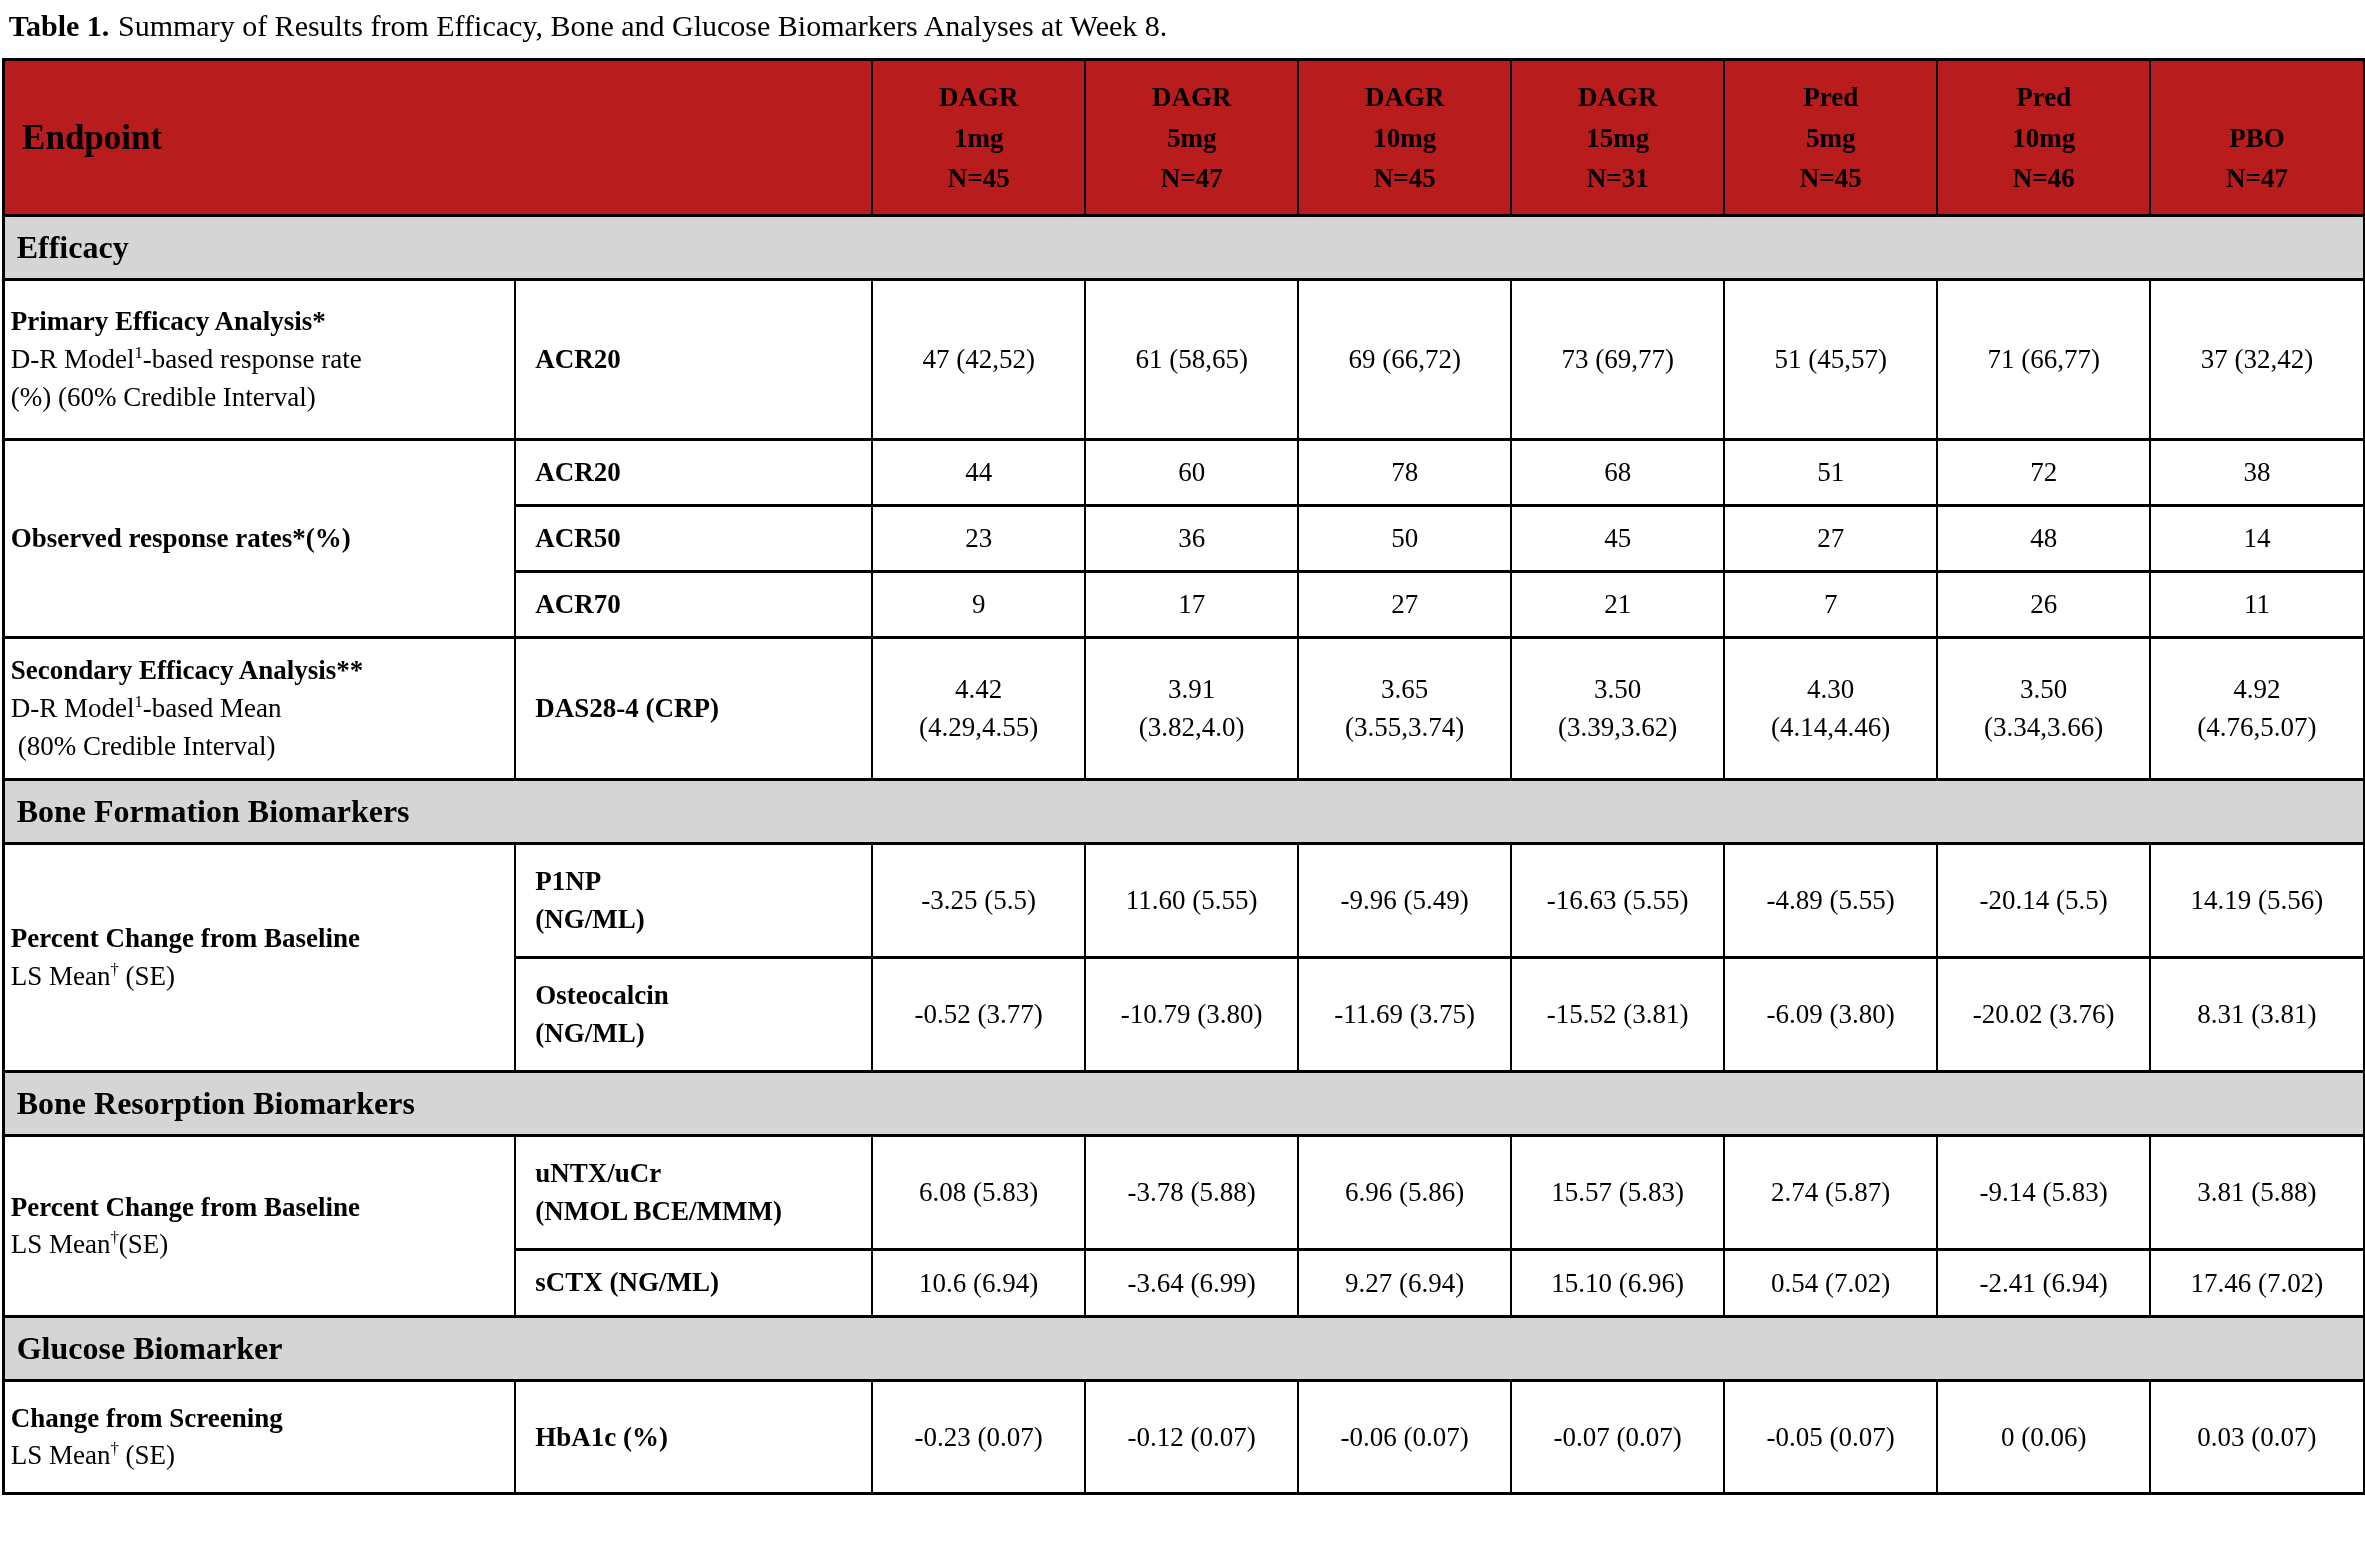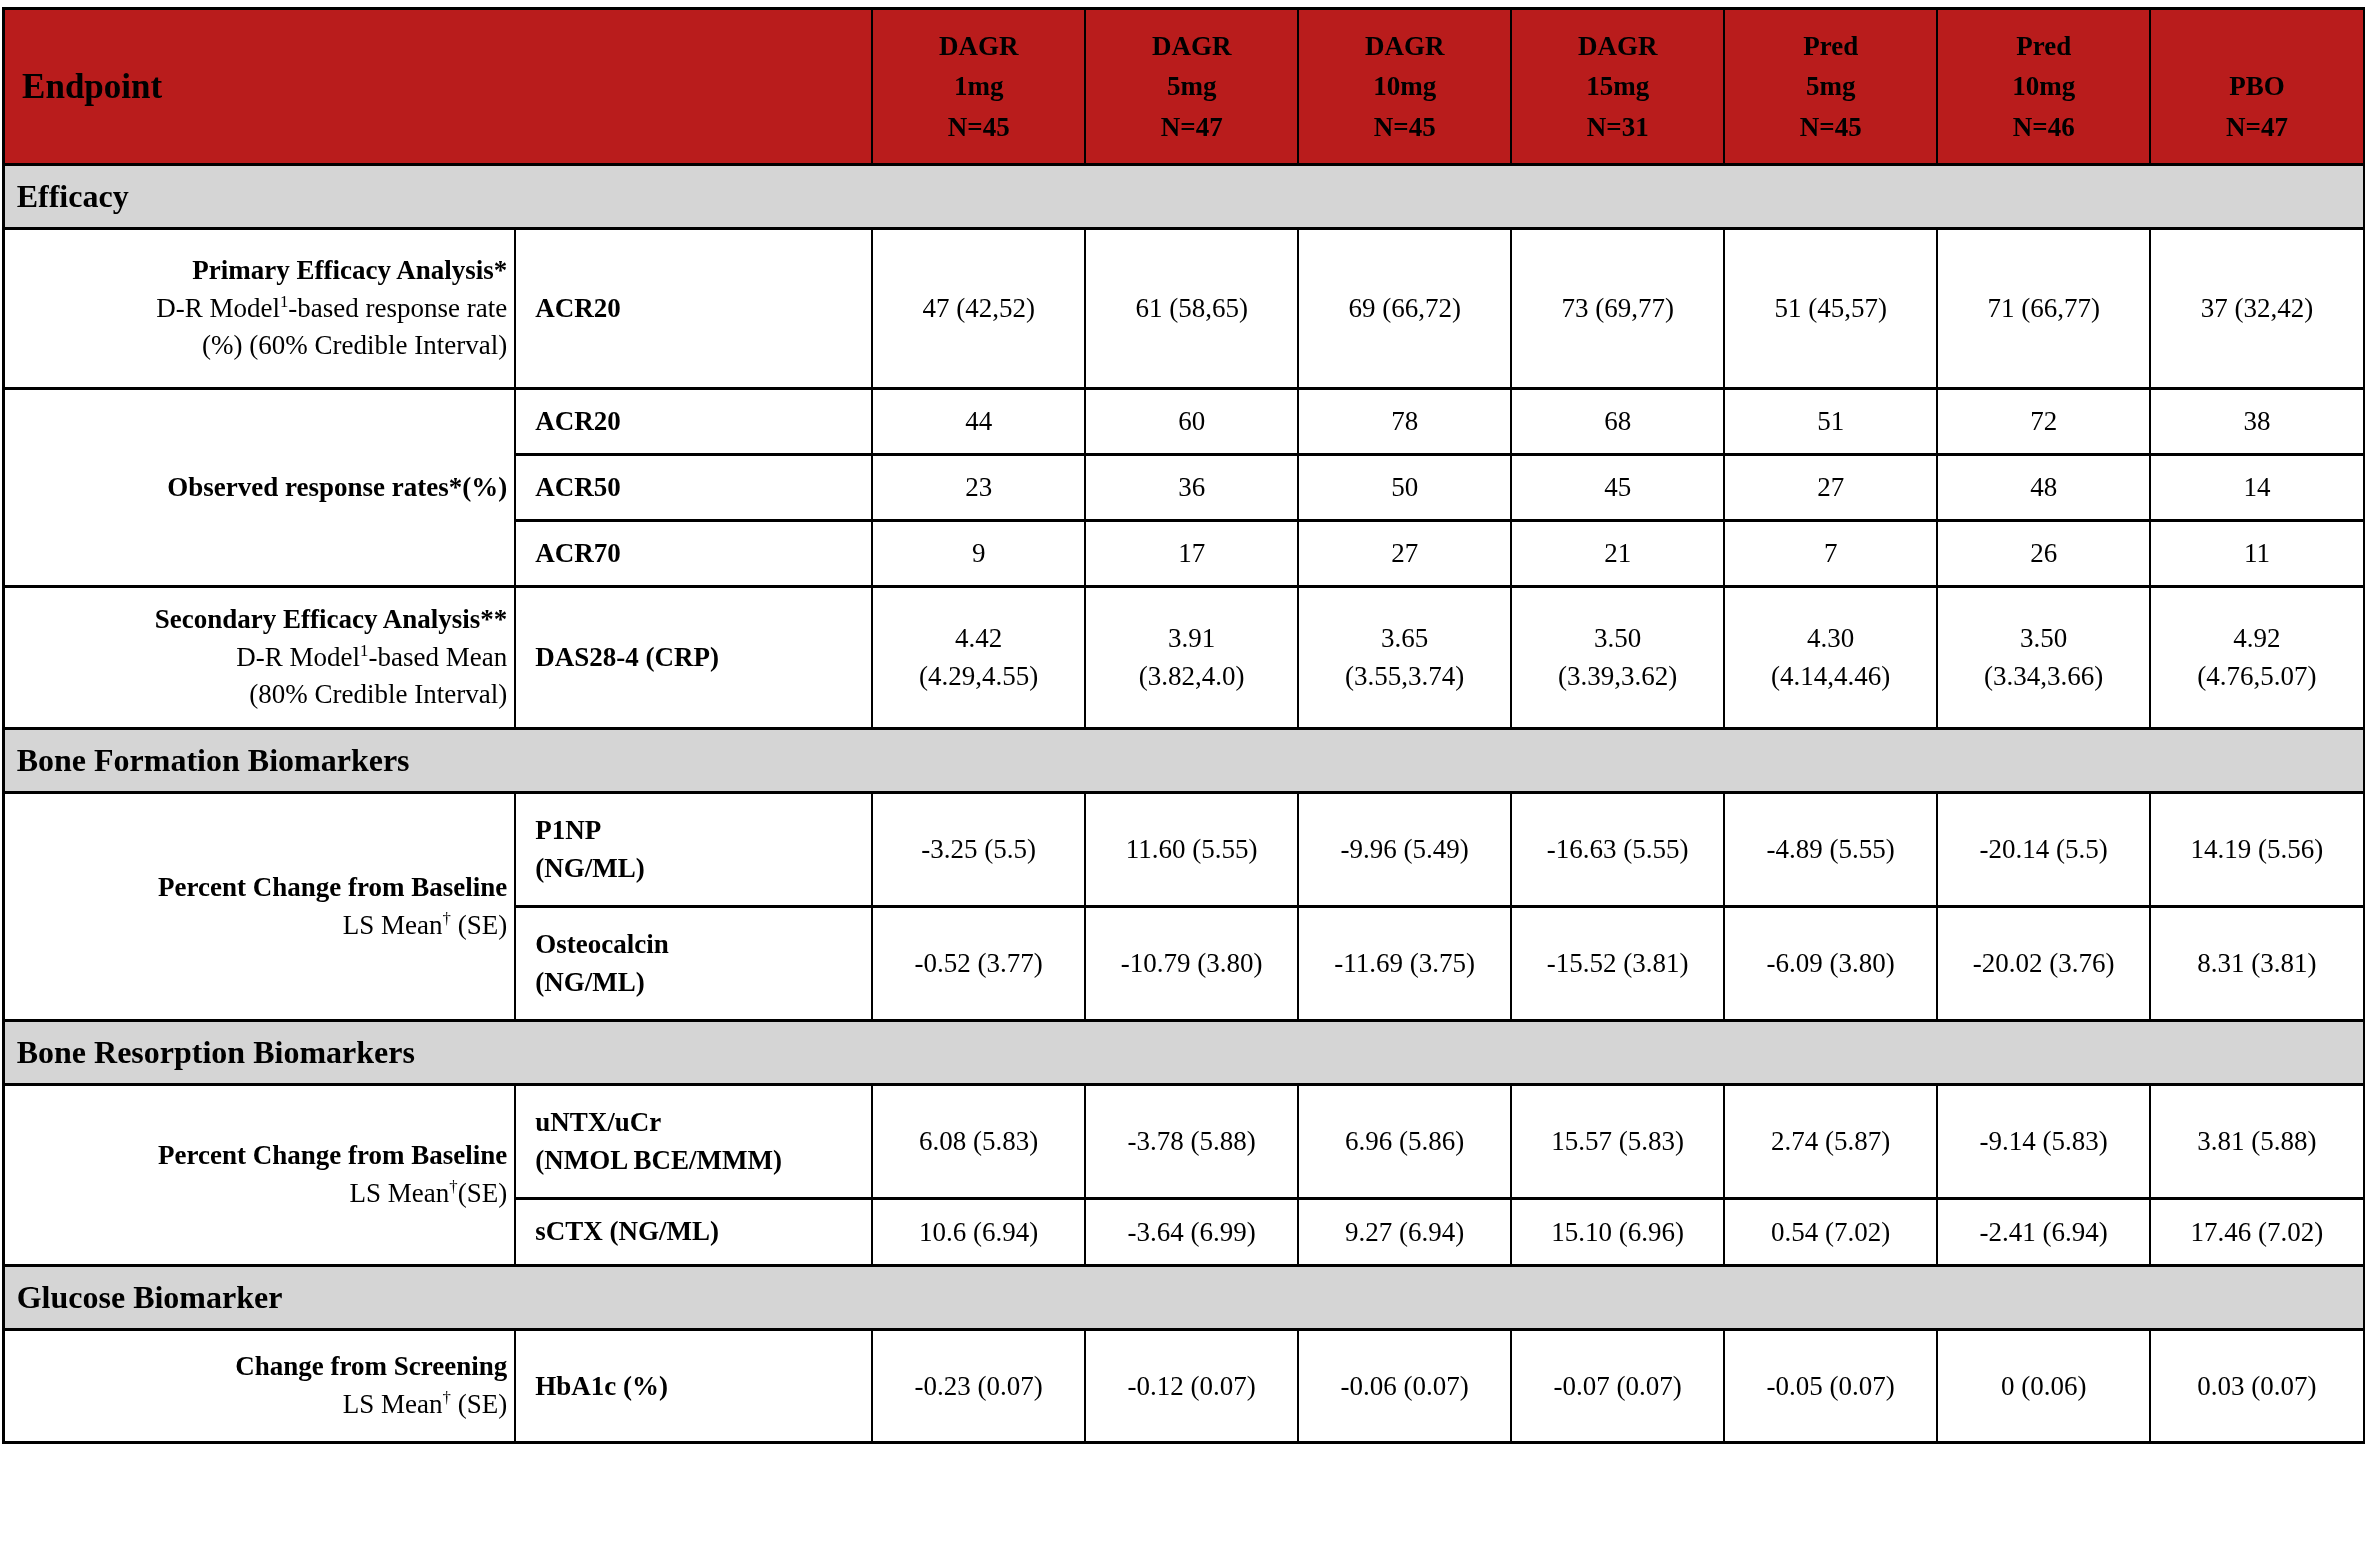--- a/index.html
+++ b/index.html
@@ -7,21 +7,21 @@
   .page{padding:7px 1.7px 0 1.7px;}
   .title{font-size:30px;margin:1.7px 0 15.7px 7px;}
   .title .tb{font-weight:bold;margin-right:8.7px;}
   table.results{border-collapse:collapse;table-layout:fixed;width:2361px;border:3.5px solid #000;}
   th,td{border:2.6px solid #000;border-top-width:3.5px;border-bottom-width:3.5px;padding:3.5px 7px;vertical-align:middle;font-size:27px;overflow:hidden;}
   th{background:#b91c1c;font-weight:bold;text-align:center;}
   th.endpoint{text-align:left;padding-left:17.4px;font-size:35px;}
   tr.header th{height:146px;}
   .hl{display:block;line-height:1.5;min-height:1.5em;}
   tr.band td{background:#d5d5d5;font-weight:bold;text-align:left;padding-left:12px;height:54px;font-size:32px;}
-  td.lbl{padding-left:15px;text-align:right;}
+  td.lbl{padding-left:6px;text-align:left;}
   .line{display:block;line-height:1.4;}
   .b{font-weight:bold;}
   .indent{padding-left:7px;}
   td.measure{font-weight:bold;padding-left:19px;text-align:left;}
   td.val{text-align:center;}
   .ml{display:block;line-height:1.4;}
   .ml:empty{display:none;}
   .vline{display:block;line-height:1.4;}
   sup{font-size:0.62em;vertical-align:super;line-height:0;}
   tr.r-primary td{height:150px;}
@@ -30,20 +30,23 @@
   tr.r-bio td{height:104px;}
   tr.r-sctx td{height:57px;}
   tr.r-hba1c td{height:103px;}
   .footnote{font-size:27px;line-height:1.42;margin:14px 5.2px 0 7px;width:2349px;}
 </style>
 </head>
 <body>
 
 <div class="page">
 
+  <div class="title">
+    <span class="tb">Table 1.</span><span>Summary of Results from Efficacy, Bone and Glucose Biomarkers Analyses at Week 8.</span>
+  </div>
 
   <table class="results">
     <colgroup>
       <col style="width:512px">
         <col style="width:357px">
       <col style="width:213px">
         <col style="width:213px">
         <col style="width:213px">
         <col style="width:213px">
         <col style="width:213px">

